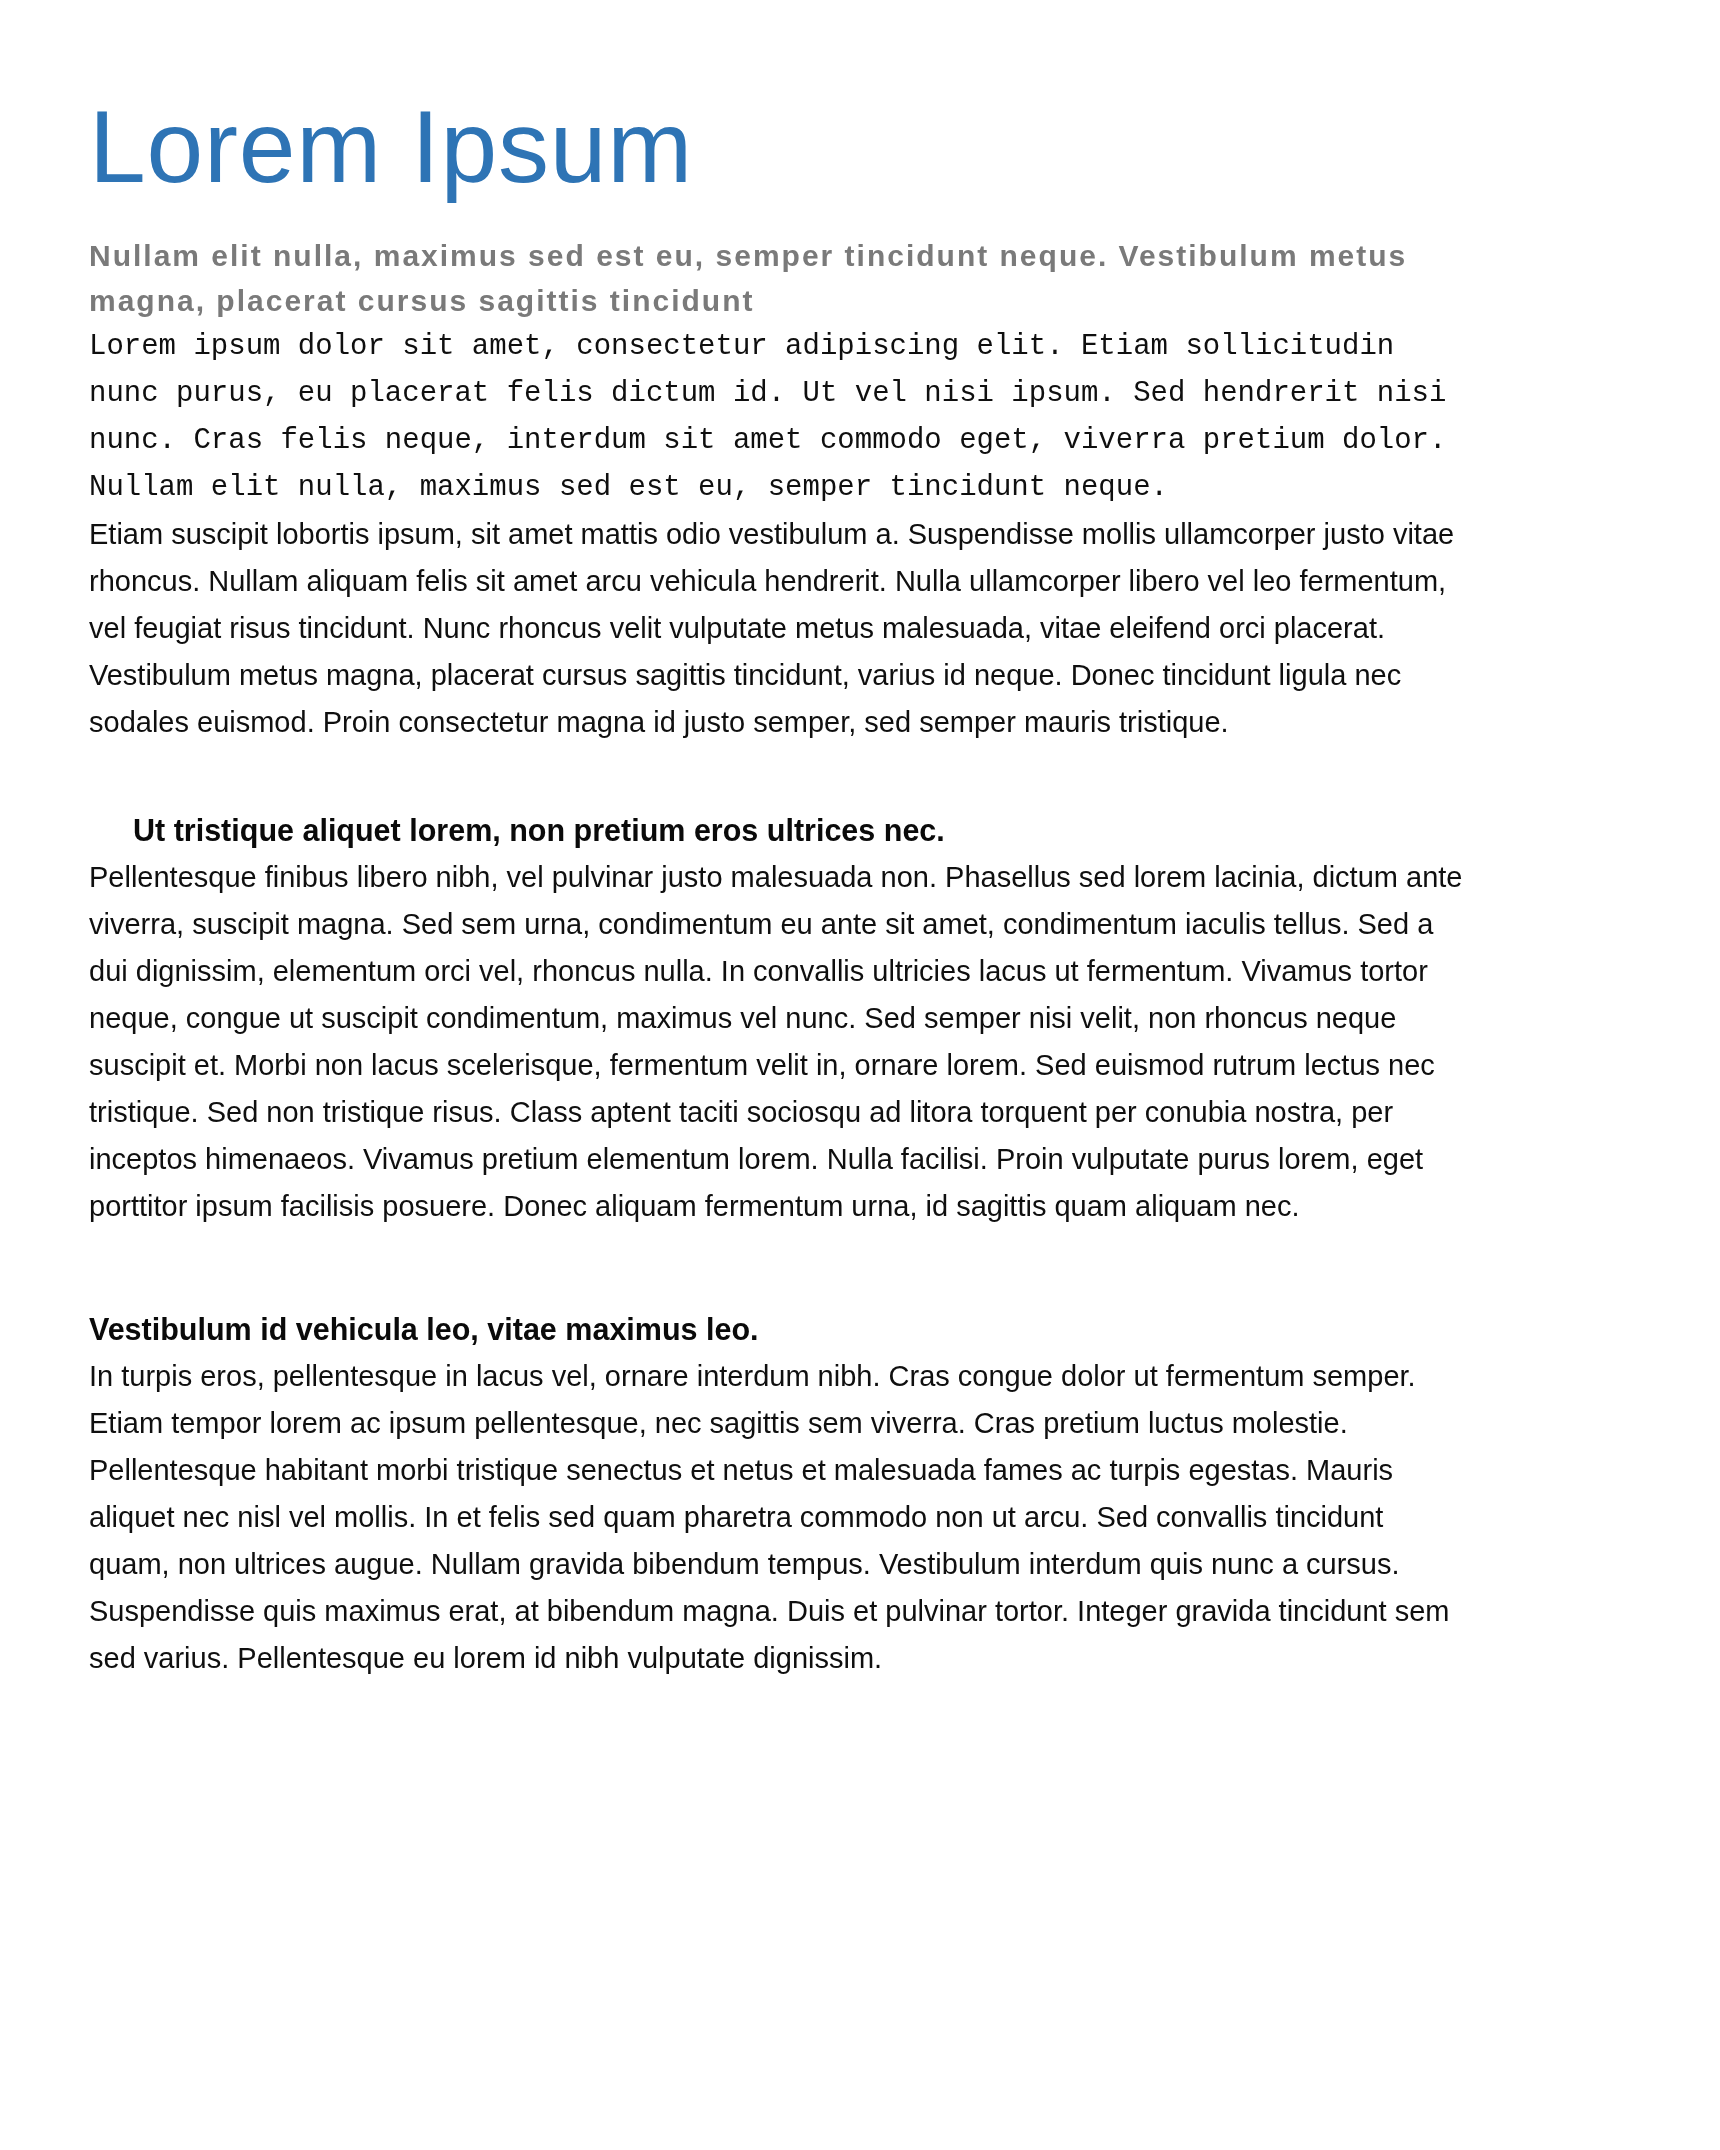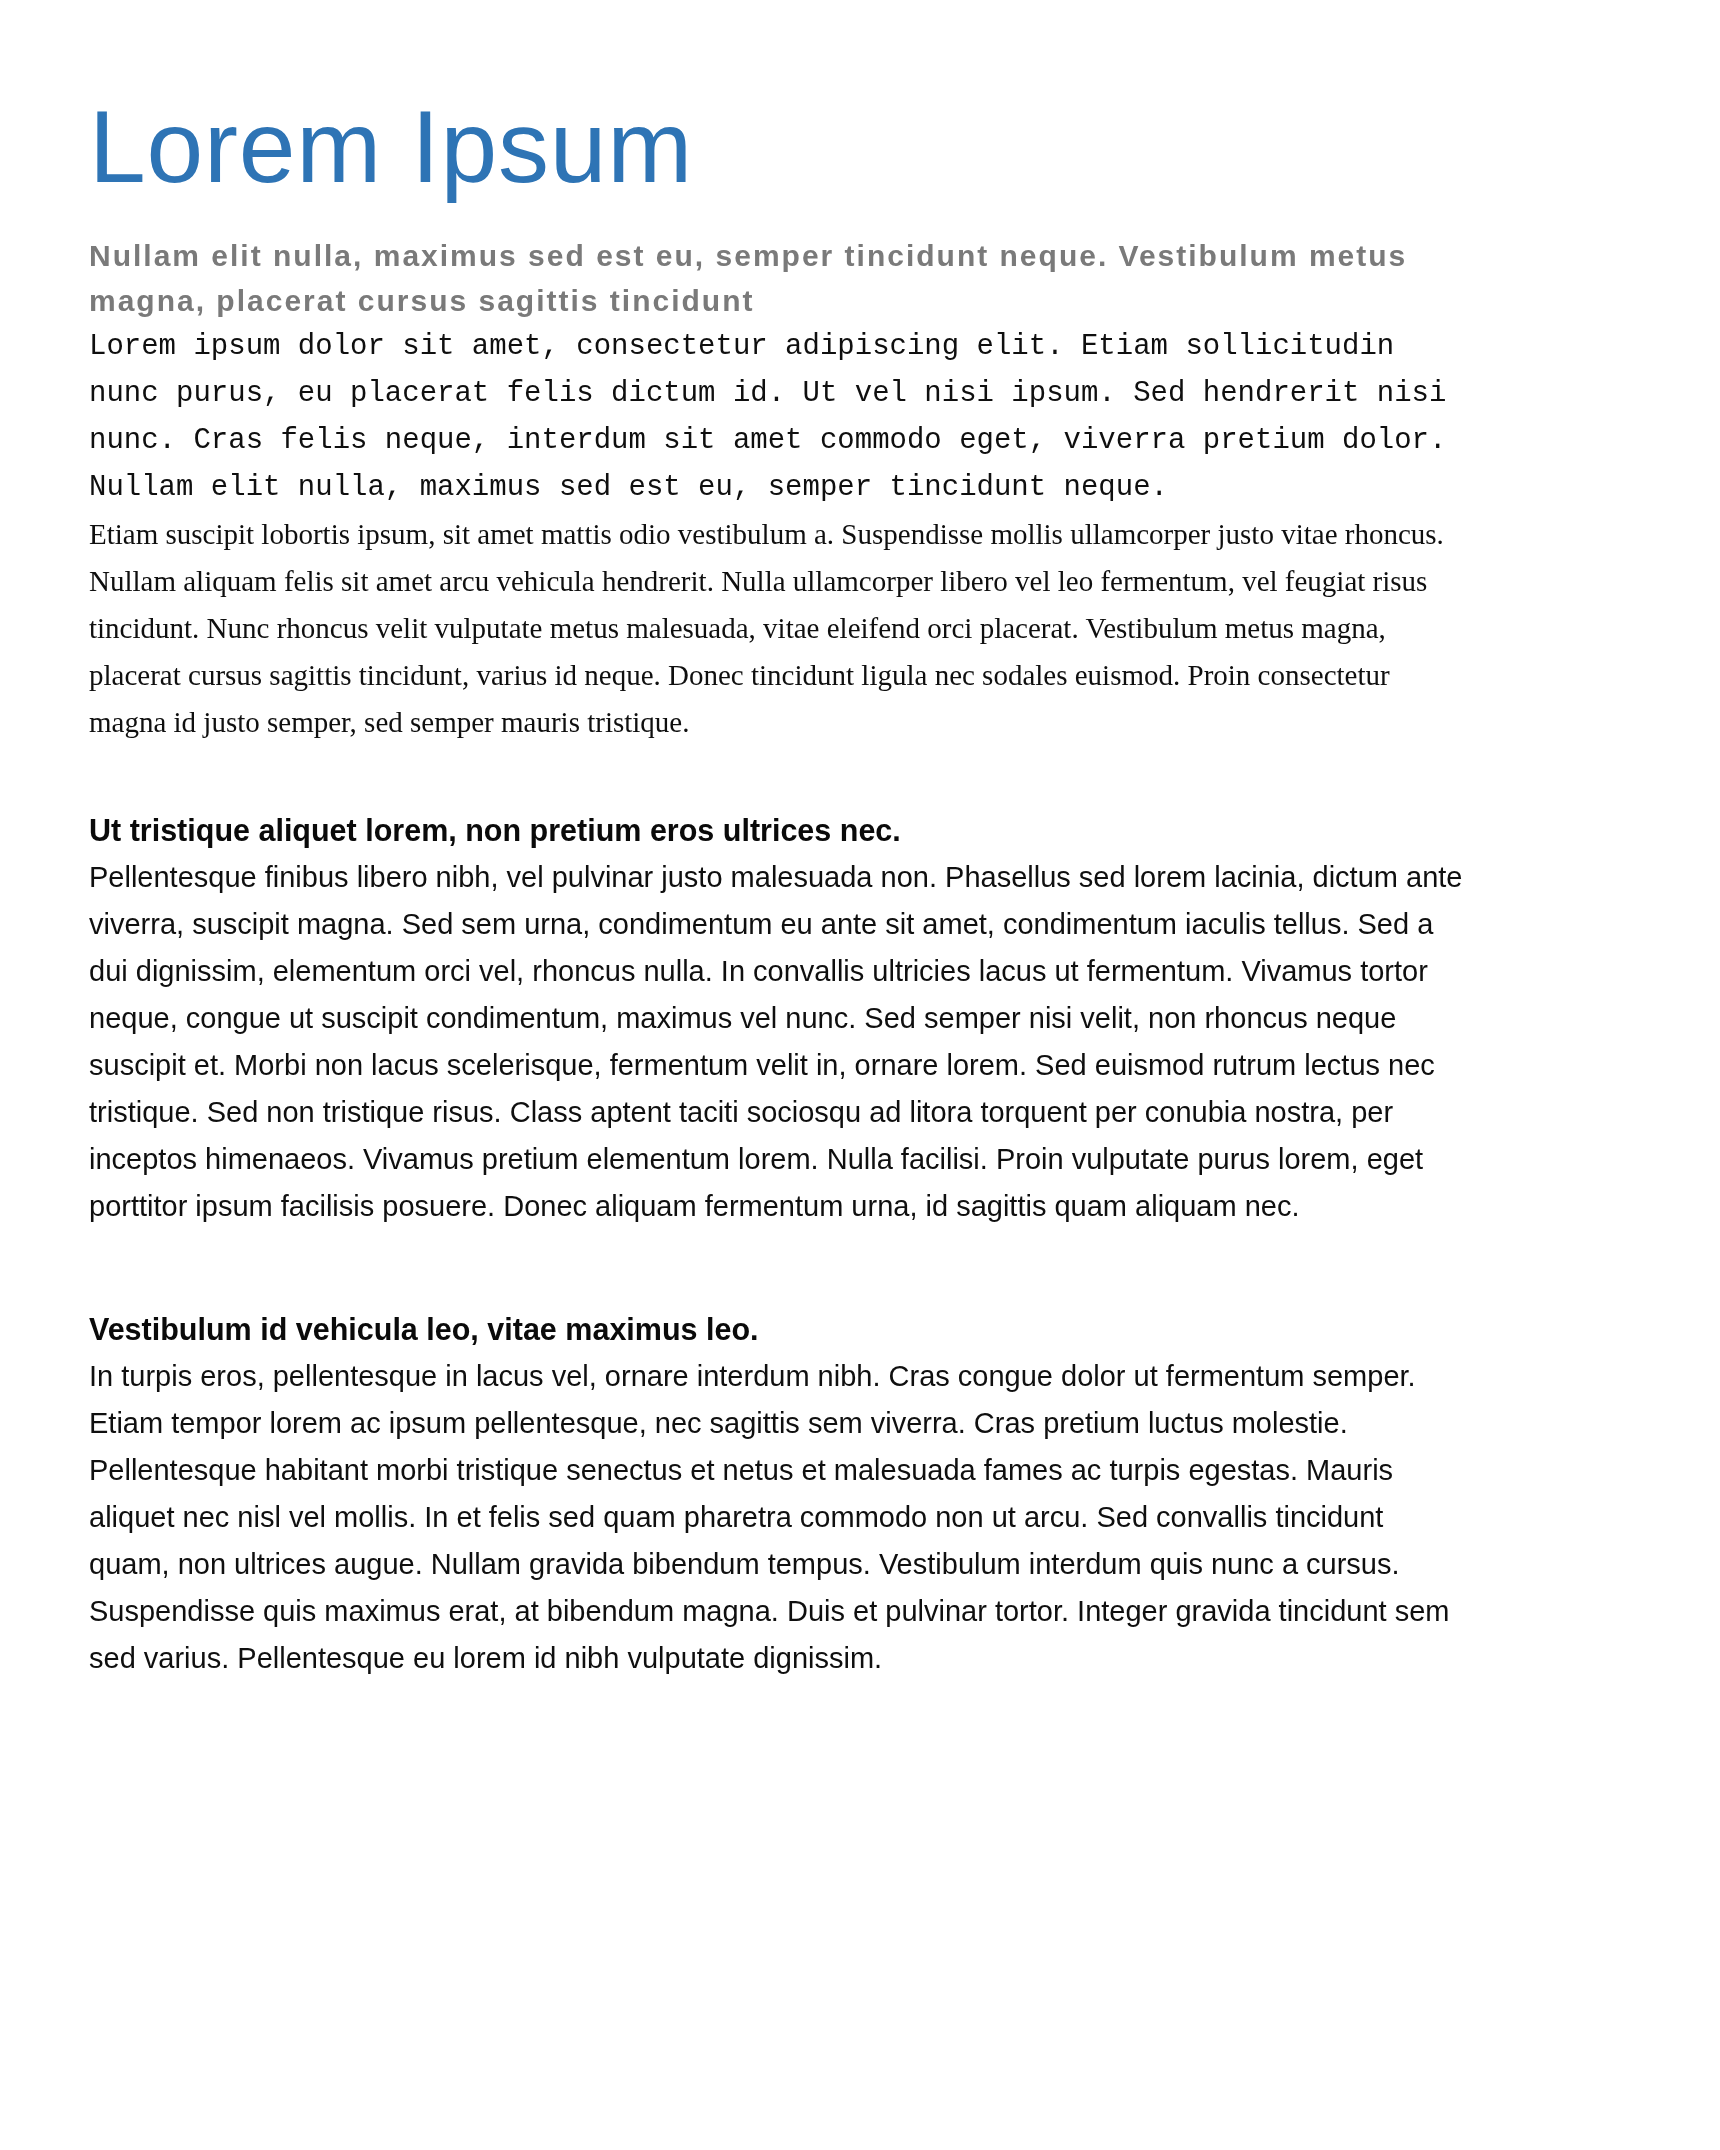--- a/index.html
+++ b/index.html
@@ -35,40 +35,40 @@
     font-weight: 700;
   }
   p.body-para {
     margin: 0;
     font-size: 29px;
     line-height: 47px;
     color: #0f0f0f;
     text-align: left;
   }
   .para-1 { margin-top: 114px; font-family: Liberation Mono, monospace; }
-  .para-2 { margin-top: 38px; font-family: Liberation Serif, serif; }
+  .para-2 { margin-top: 38px; }
   .para-3 { margin-top: 38px; }
   .para-4 { margin-top: 38px; }
   .doc-quote {
     margin: 84px auto 0 auto;
     max-width: 1298px;
     font-size: 29px;
     line-height: 47px;
     font-style: italic;
     color: #595959;
     text-align: center;
   }
   .run-heading {
     margin: 0;
     font-size: 30.5px;
     line-height: 47px;
     font-weight: 700;
     color: #0a0a0a;
   }
-  .heading-1 { margin-top: 61px; }
+  .heading-1 { margin-top: 61px; margin-left: 44px; }
   .heading-2 { margin-top: 76px; }
 </style>
 </head>
 <body>
 
 <div class="page">
 
   <h1 class="doc-title">Lorem Ipsum</h1>
 
   <div class="doc-subtitle">Nullam elit nulla, maximus sed est eu, semper tincidunt neque. Vestibulum metus magna, placerat cursus sagittis tincidunt</div>

